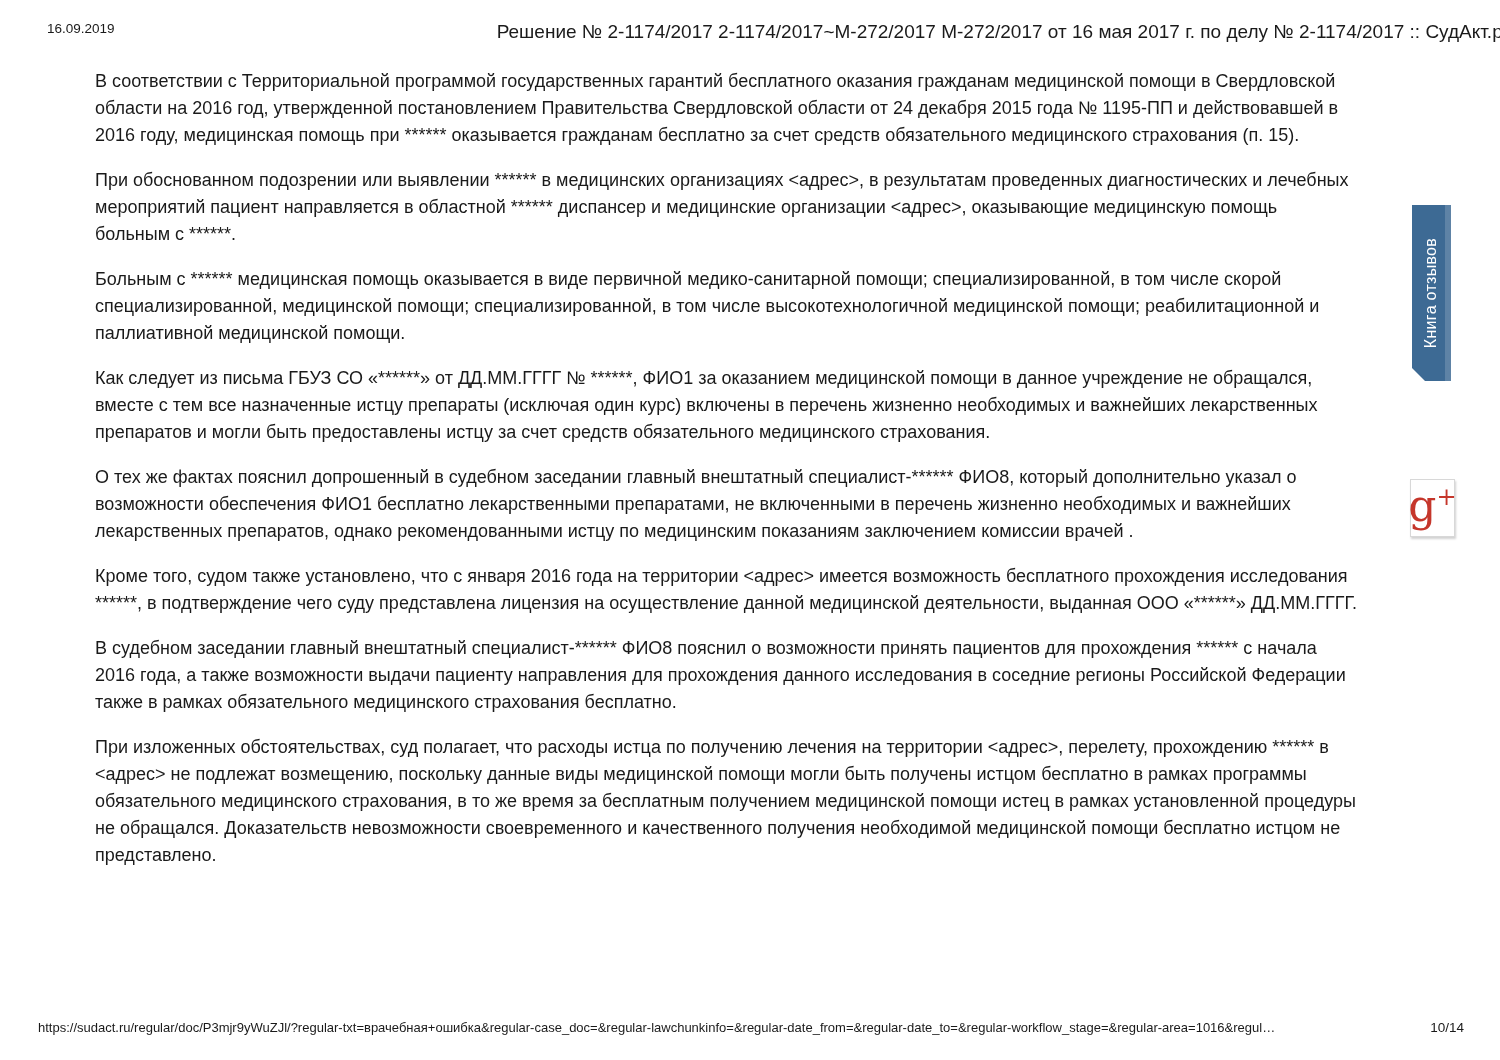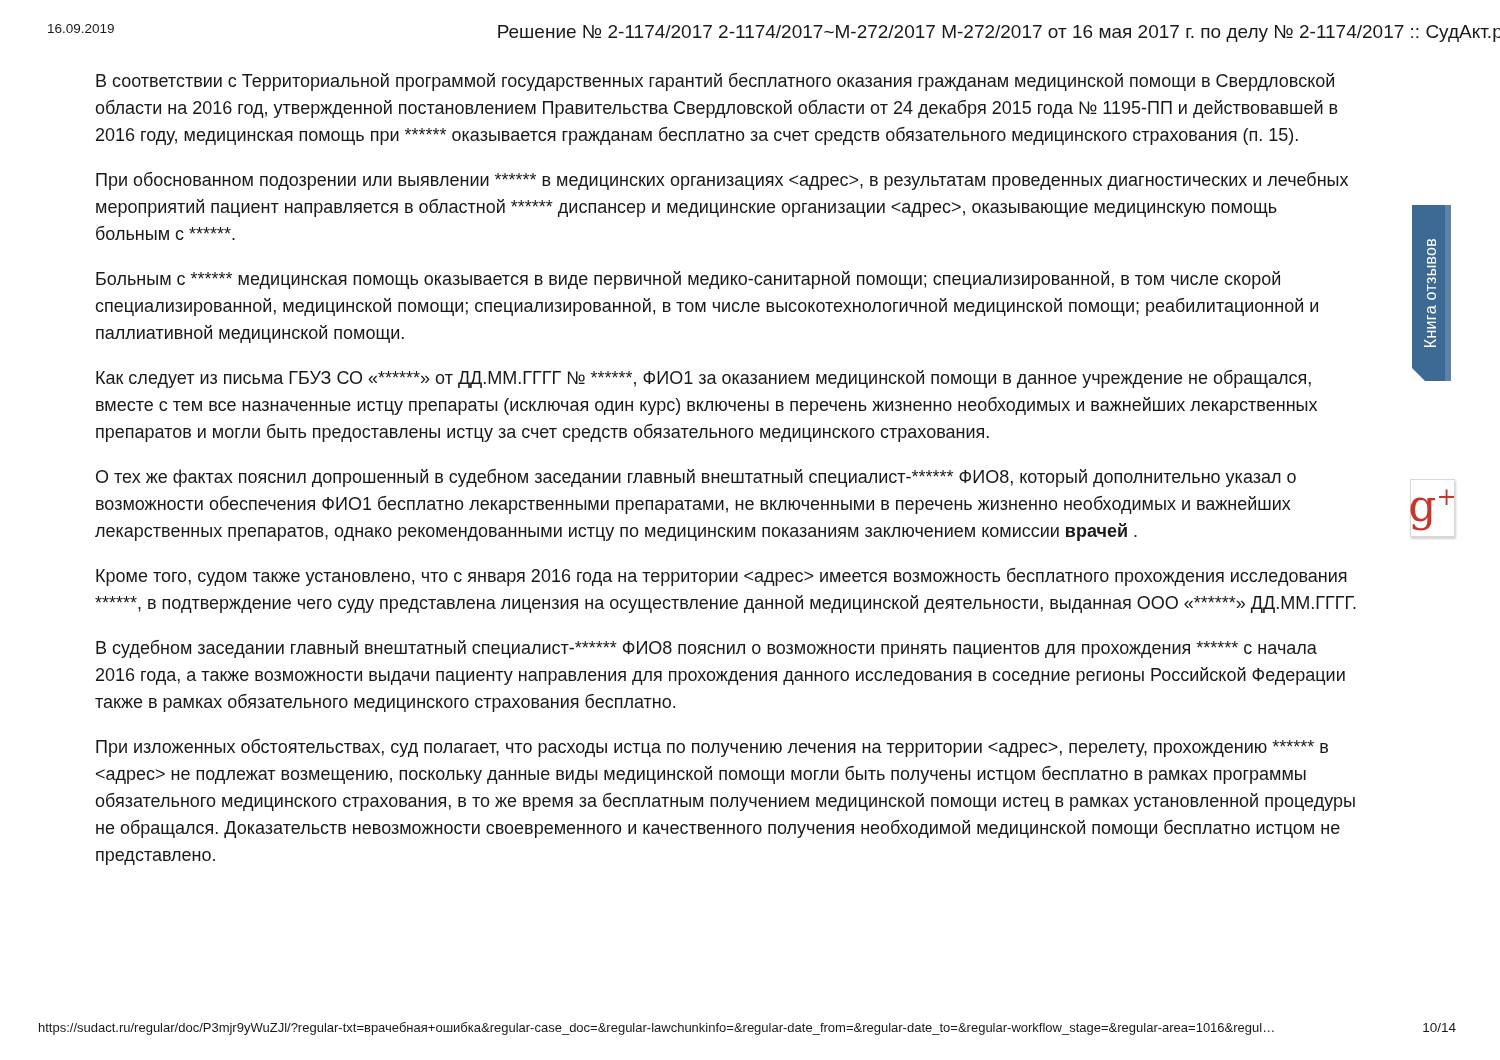--- a/index.html
+++ b/index.html
@@ -35,21 +35,21 @@
   
   .content {
     position: absolute;
     left: 95px;
     top: 68px;
     width: 1262px;
     font-size: 18px;
     line-height: 27px;
   }
   .content p { margin: 0 0 18px 0; }
-  .content b { font-weight: bold; margin-top: 29px; }
+  .content b { font-weight: normal; margin-top: 29px; }
 
   
   .ribbon {
     position: absolute;
     left: 1412px;
     top: 205px;
     width: 39px;
     height: 176px;
     background: linear-gradient(to right, #3d6a94 0, #3d6a94 33px, #5e83a6 33px, #5e83a6 100%);
     clip-path: polygon(0 0, 100% 0, 100% 100%, 13px 100%, 0 calc(100% - 13px));
@@ -101,21 +101,21 @@
     position: absolute;
     left: 38px;
     top: 1020px;
     font-size: 13px;
     white-space: nowrap;
     max-width: 1340px;
     overflow: hidden;
   }
   .ftr-page {
     position: absolute;
-    right: 44px;
+    right: 36px;
     top: 1020px;
     font-size: 13.5px;
     white-space: nowrap;
   }
 </style>
 </head>
 <body>
 
 <div>
 

